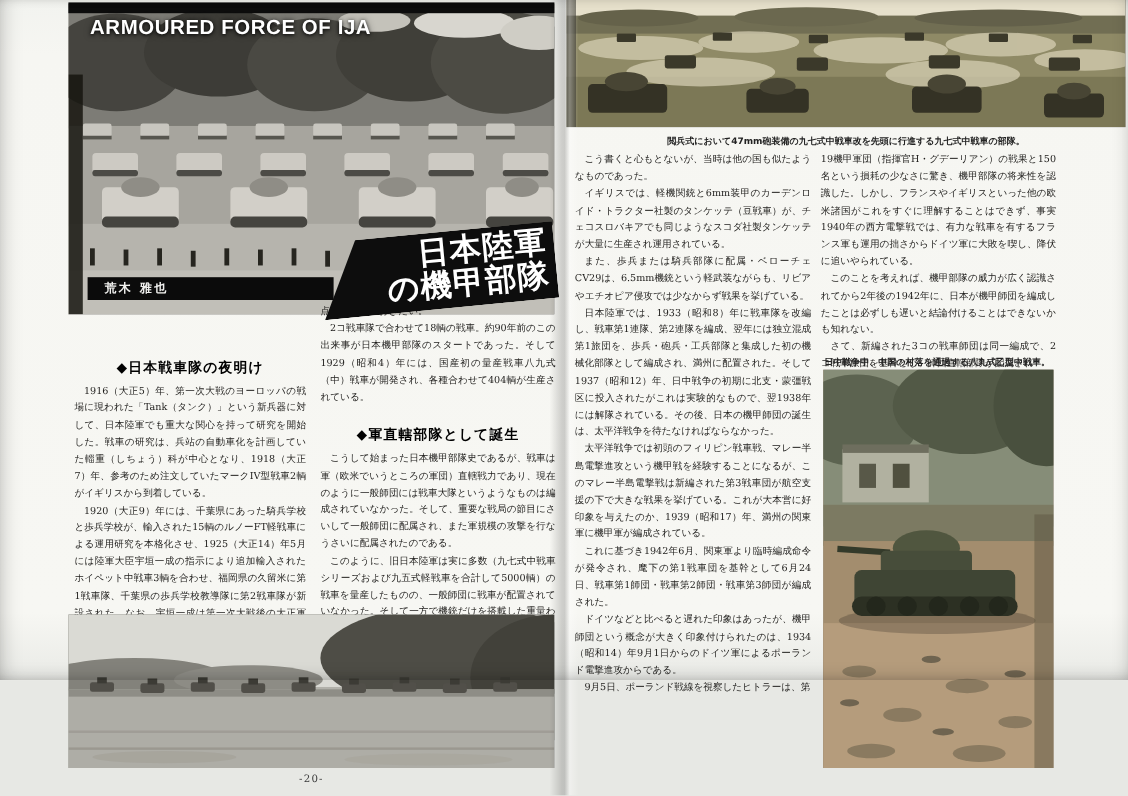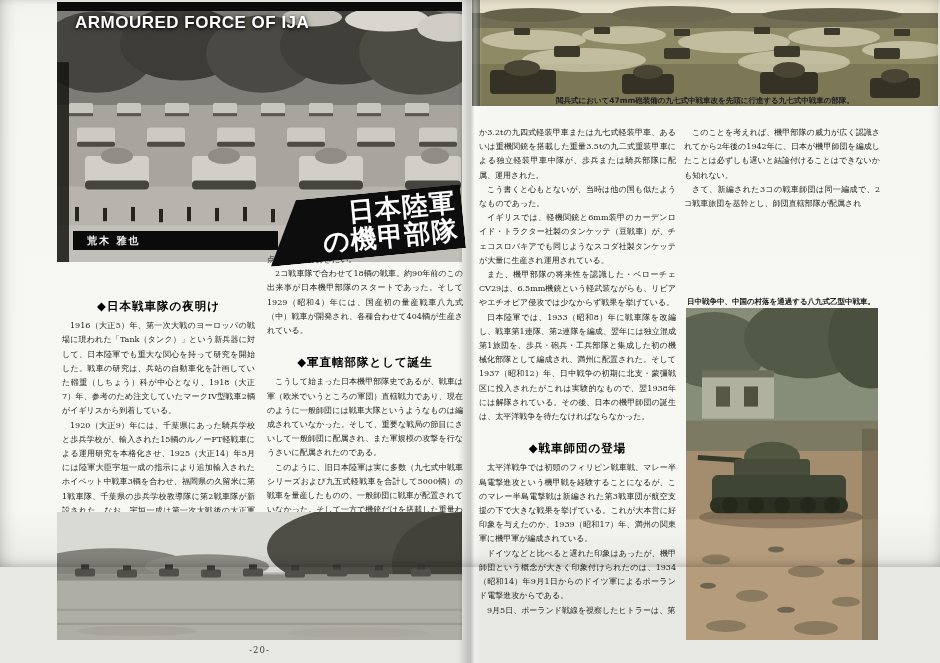--- a/index.html
+++ b/index.html
@@ -245,35 +245,35 @@
       <g fill="#484534">
         <ellipse cx="50" cy="68" rx="18" ry="8"></ellipse>
           <ellipse cx="176" cy="72" rx="15" ry="7"></ellipse>
         <ellipse cx="317" cy="70" rx="16" ry="8"></ellipse>
           <ellipse cx="423" cy="76" rx="14" ry="7"></ellipse>
       </g>
       <rect x="0" y="0" width="8" height="106" fill="#23211a" opacity=".6"></rect>
     </svg>
   </div>
 
-  <div class="abs caption" style="left:472px;top:96px;width:466px;">閲兵式において47mm砲装備の九七式中戦車改を先頭に行進する九七式中戦車の部隊。</div>
+  <div class="abs caption" style="left:472px;top:113px;width:466px;">閲兵式において47mm砲装備の九七式中戦車改を先頭に行進する九七式中戦車の部隊。</div>
 
   <div class="abs bodycol" style="left:479px;top:126px;width:197px;height:516px;">
-    <p class="cont">か3.2tの九四式軽装甲車または九七式軽装甲車、あるいは重機関銃を搭載した重量3.5tの九二式重装甲車による独立軽装甲車中隊が、歩兵または騎兵部隊に配属、運用された。</p>
     <p>こう書くと心もとないが、当時は他の国も似たようなものであった。</p>
     <p>イギリスでは、軽機関銃と6mm装甲のカーデンロイド・トラクター社製のタンケッテ（豆戦車）が、チェコスロバキアでも同じようなスコダ社製タンケッテが大量に生産され運用されている。</p>
-    <p>また、機甲部隊の将来性を認識した・ベローチェCV29は、6.5mm機銃という軽武装ながらも、リビアやエチオピア侵攻では少なからず戦果を挙げている。</p>
+    <p>また、歩兵または騎兵部隊に配属・ベローチェCV29は、6.5mm機銃という軽武装ながらも、リビアやエチオピア侵攻では少なからず戦果を挙げている。</p>
     <p>日本陸軍では、1933（昭和8）年に戦車隊を改編し、戦車第1連隊、第2連隊を編成、翌年には独立混成第1旅団を、歩兵・砲兵・工兵部隊と集成した初の機械化部隊として編成され、満州に配置された。そして1937（昭和12）年、日中戦争の初期に北支・蒙彊戦区に投入されたがこれは実験的なもので、翌1938年には解隊されている。その後、日本の機甲師団の誕生は、太平洋戦争を待たなければならなかった。</p>
-    <div class="sec-h">◆戦車師団の登場</div>
     <p>太平洋戦争では初頭のフィリピン戦車戦、マレー半島電撃進攻という機甲戦を経験することになるが、このマレー半島電撃戦は新編された第3戦車団が航空支援の下で大きな戦果を挙げている。これが大本営に好印象を与えたのか、1939（昭和17）年、満州の関東軍に機甲軍が編成されている。</p>
+    <p>これに基づき1942年6月、関東軍より臨時編成命令が発令され、麾下の第1戦車団を基幹として6月24日、戦車第1師団・戦車第2師団・戦車第3師団が編成された。</p>
     <p>ドイツなどと比べると遅れた印象はあったが、機甲師団という概念が大きく印象付けられたのは、1934（昭和14）年9月1日からのドイツ軍によるポーランド電撃進攻からである。</p>
     <p>9月5日、ポーランド戦線を視察したヒトラーは、第</p>
   </div>
 
   <div class="abs bodycol" style="left:684px;top:126px;width:196px;height:168px;">
+    <p class="cont">19機甲軍団（指揮官H・グデーリアン）の戦果と150名という損耗の少なさに驚き、機甲部隊の将来性を認識した。しかし、フランスやイギリスといった他の欧米諸国がこれをすぐに理解することはできず、事実1940年の西方電撃戦では、有力な戦車を有するフランス軍も運用の拙さからドイツ軍に大敗を喫し、降伏に追いやられている。</p>
     <p>このことを考えれば、機甲部隊の威力が広く認識されてから2年後の1942年に、日本が機甲師団を編成したことは必ずしも遅いと結論付けることはできないかも知れない。</p>
     <p>さて、新編された3コの戦車師団は同一編成で、2コ戦車旅団を基幹とし、師団直轄部隊が配属され</p>
   </div>
 
   <div class="abs caption" style="left:680px;top:297px;width:202px;">日中戦争中、中国の村落を通過する八九式乙型中戦車。</div>
 
   <div class="abs photo" style="left:686px;top:308px;width:192px;height:332px;">
     <svg viewBox="0 0 192 330" preserveAspectRatio="none">
       <rect width="192" height="330" fill="#a08a6c"></rect>
       <rect width="192" height="130" fill="#868d78"></rect>

